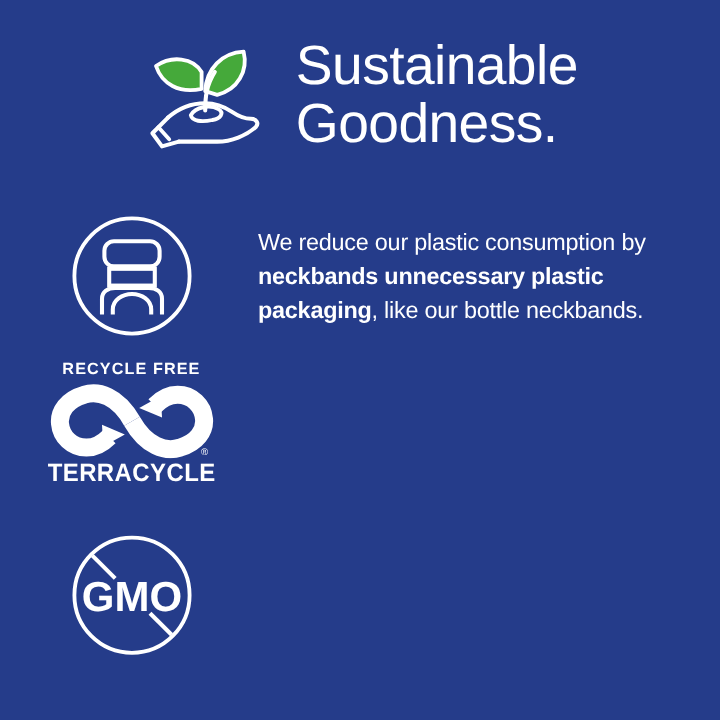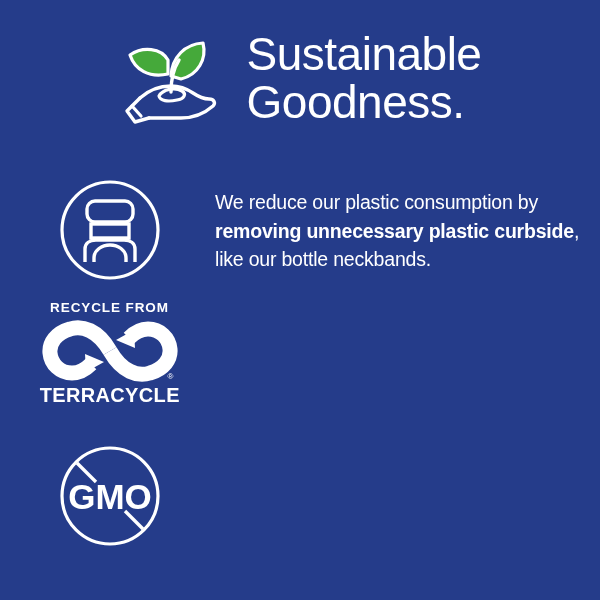--- a/index.html
+++ b/index.html
@@ -202,28 +202,28 @@
 
             <rect x="33" y="46" width="38" height="14" fill="none" stroke="#ffffff" stroke-width="3.4"></rect>
 
             <path d="M27 84 L27 71 C27 65 32 62 38 62 L66 62 C72 62 77 65 77 71 L77 84" fill="none" stroke="#ffffff" stroke-width="3.4" stroke-linejoin="round"></path>
 
             <path d="M36 84 L36 80 C36 72 44 67 52 67 C60 67 68 72 68 80 L68 84" fill="none" stroke="#ffffff" stroke-width="3.4" stroke-linejoin="round"></path>
           </svg>
         </span>
       </div>
       <div class="text-cell">
-        <p class="body-text">We reduce our plastic consumption by <b>removing unnecessary plastic curbside</b>, like our bottle neckbands.</p>
+        <p class="body-text">We reduce our plastic consumption by <b>neckbands unnecessary plastic packaging</b>, like our bottle neckbands.</p>
       </div>
     </div>
 
     <div class="row row-2">
       <div class="icon-cell">
         <div class="terracycle">
-          <div class="tc-top">RECYCLE FROM</div>
+          <div class="tc-top">RECYCLE FREE</div>
           <div class="tc-symbol-wrap">
             <svg class="icon-svg" viewBox="0 0 140 62" width="140" height="62" aria-hidden="true">
               <g fill="none" stroke="#ffffff" stroke-width="15" stroke-linecap="butt">
 
                 <path d="M70 31 C58 10 42 5 30 9 C16 13 9 23 10 33 C11 44 20 53 32 53 C40 53 46 49 51 44"></path>
 
                 <path d="M70 31 C82 52 98 57 110 53 C124 49 131 39 130 29 C129 18 120 9 108 9 C100 9 94 13 89 18"></path>
               </g>
 
               <path d="M45 34 L64 42 L46 52 Z" fill="#ffffff"></path>

